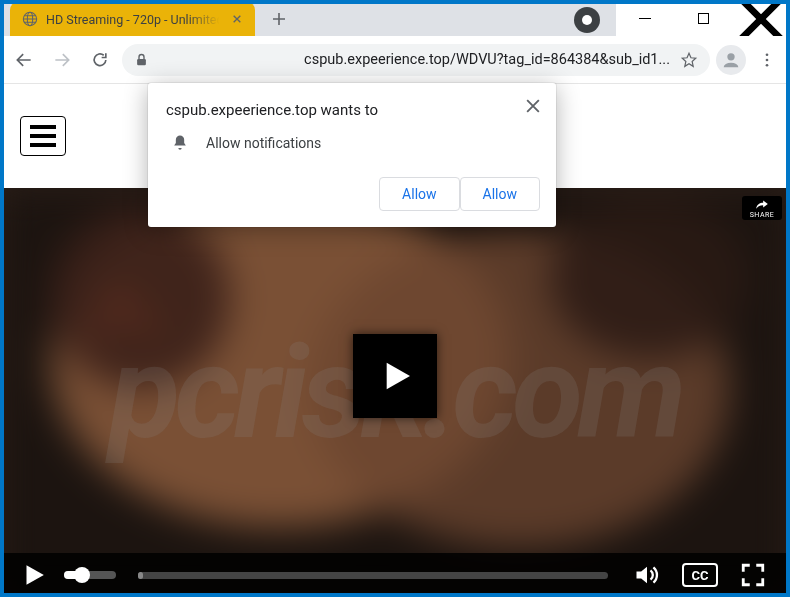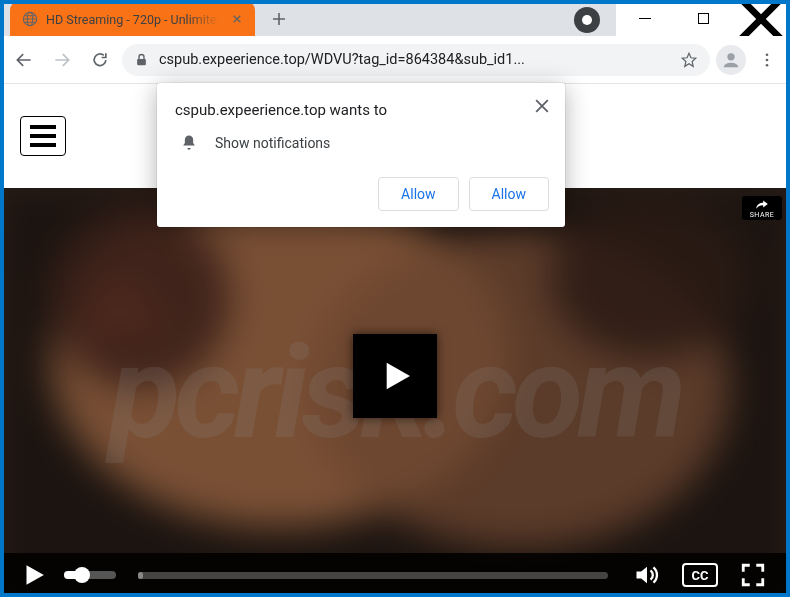--- a/index.html
+++ b/index.html
@@ -7,35 +7,35 @@
 
 
 .titlebar { height: 37px; background: #fff; display: flex; justify-content: flex-end; align-items: center; border-bottom: 0; }
 .titlebar-btn { width: 58px; height: 37px; display: flex; align-items: center; justify-content: center; color: #000; }
 .titlebar-btn.close { color: #333; }
 .win-min { width: 12px; height: 1.5px; background: #000; }
 .win-max { width: 11px; height: 11px; border: 1.5px solid #000; }
 
 
 .tabstrip { height: 36px; background: #dee1e6; display: flex; align-items: flex-end; padding-left: 10px; padding-top: 0; position: absolute; top: 0; left: 0; right: 174px; }
-.tab { height: 34px; background: #f97316; border-radius: 8px 8px 0 0; display: flex; align-items: center; padding: 0 10px 0 12px; max-width: 265px; min-width: 200px; position: relative; }
+.tab { height: 34px; background: #eab308; border-radius: 8px 8px 0 0; display: flex; align-items: center; padding: 0 10px 0 12px; max-width: 265px; min-width: 200px; position: relative; }
 .tab .favicon { width: 16px; height: 16px; margin-right: 8px; flex-shrink: 0; }
 .tab .tab-title { font-size: 12.5px; color: #3c4043; white-space: nowrap; overflow: hidden; text-overflow: clip; flex: 1; mask-image: linear-gradient(90deg, #000 80%, transparent 98%); -webkit-mask-image: linear-gradient(90deg, #000 80%, transparent 98%); }
 .tab .tab-close { width: 16px; height: 16px; border-radius: 50%; display: flex; align-items: center; justify-content: center; margin-left: 6px; flex-shrink: 0; }
 .new-tab { width: 28px; height: 28px; border-radius: 50%; display: flex; align-items: center; justify-content: center; margin-left: 10px; margin-bottom: 3px; }
 .incognito-badge { position: absolute; right: 190px; top: 7px; width: 26px; height: 26px; border-radius: 50%; background: #3c4043; display: flex; align-items: center; justify-content: center; }
 .incog-dot { width: 10px; height: 10px; border-radius: 50%; background: #fff; }
 
 
 .toolbar { position: absolute; top: 36px; left: 0; right: 0; height: 48px; background: #fff; display: flex; align-items: center; padding: 0 8px; gap: 6px; border-bottom: 1px solid #e5e5e5; }
 .nav-btn { width: 32px; height: 32px; border-radius: 50%; display: flex; align-items: center; justify-content: center; color: #5f6368; }
 .nav-btn.disabled { color: #bdc1c6; }
 .omnibox { flex: 1; height: 32px; background: #f1f3f4; border-radius: 16px; display: flex; align-items: center; padding: 0 12px; gap: 10px; }
 .omnibox .lock { color: #5f6368; }
-.omnibox .url { font-size: 14.5px; color: #202124; white-space: nowrap; overflow: hidden; flex: 1; }
+.omnibox .url { font-size: 14.5px; color: #202124; white-space: nowrap; overflow: hidden; flex: 1; text-align: right; }
 .omnibox .star { color: #5f6368; }
 .profile { width: 30px; height: 30px; border-radius: 50%; background: #e8eaed; display: flex; align-items: center; justify-content: center; }
 .menu-dots { width: 30px; height: 30px; display: flex; align-items: center; justify-content: center; color: #5f6368; }
 
 
 .site-header { position: absolute; top: 84px; left: 0; right: 0; height: 104px; background: #fff; display: flex; align-items: center; padding: 0 20px; justify-content: space-between; }
 .hamburger { width: 46px; height: 40px; border: 1px solid #000; border-radius: 4px; display: flex; flex-direction: column; justify-content: center; gap: 5px; padding: 0 9px; }
 .hamburger span { height: 4px; background: #000; width: 100%; }
 .site-header-right { display: flex; align-items: center; gap: 24px; }
 .search-btn { width: 48px; height: 46px; border-radius: 4px; display: flex; align-items: center; justify-content: center; box-shadow: 0 1px 3px rgba(0,0,0,0.15); }
@@ -55,27 +55,27 @@
 .ctrl-play svg { width: 26px; height: 26px; fill: #fff; }
 .vol-track { width: 52px; height: 8px; background: #555; border-radius: 4px; position: relative; }
 .vol-fill { position: absolute; left: 0; top: 0; bottom: 0; width: 38%; background: #fff; border-radius: 4px; }
 .vol-thumb { position: absolute; left: 34%; top: 50%; transform: translate(-50%,-50%); width: 16px; height: 16px; background: #fff; border-radius: 50%; }
 .progress { flex: 1; height: 7px; background: #444; border-radius: 4px; margin: 0 4px; position: relative; }
 .progress-fill { position: absolute; left:0; top:0; bottom:0; width: 1%; background: #888; border-radius: 4px;}
 .ctrl-icon { width: 34px; height: 34px; display: flex; align-items: center; justify-content: center; color: #fff; }
 .cc { width: 36px; height: 24px; border: 2.5px solid #fff; border-radius: 4px; display: flex; align-items: center; justify-content: center; font-size: 13px; font-weight: 700; color: #fff; }
 
 
-.perm-dialog { position: absolute; left: 148px; top: 83px; width: 408px; background: #fff; border-radius: 3px; box-shadow: 0 4px 24px rgba(0,0,0,0.3), 0 0 0 1px rgba(0,0,0,0.06); padding: 18px 16px 16px 18px; z-index: 50; margin-left: 9px; }
+.perm-dialog { position: absolute; left: 148px; top: 83px; width: 408px; background: #fff; border-radius: 3px; box-shadow: 0 4px 24px rgba(0,0,0,0.3), 0 0 0 1px rgba(0,0,0,0.06); padding: 18px 16px 16px 18px; z-index: 50; }
 .perm-title { font-size: 15px; color: #202124; margin-bottom: 14px; padding-right: 20px; }
 .perm-row { display: flex; align-items: center; gap: 16px; margin-bottom: 24px; padding-left: 4px;}
 .perm-row .bell { color: #5f6368; }
 .perm-row .label { font-size: 14px; color: #3c4043; }
 .perm-close { position: absolute; right: 14px; top: 14px; width: 18px; height: 18px; display: flex; align-items: center; justify-content: center; color: #5f6368; }
-.perm-buttons { display: flex; justify-content: flex-end; gap: 10px; }
+.perm-buttons { display: flex; justify-content: flex-end; }
 .perm-btn { padding: 8px 22px; font-size: 14px; color: #1a73e8; background: #fff; border: 1px solid #dadce0; border-radius: 4px; cursor: pointer; }
 
 
 .frame-border { position: absolute; inset: 0; border: 4px solid #0077c8; pointer-events: none; z-index: 100; }
 
 svg { display: block; }
 </style>
 </head>
 <body>
 
@@ -222,21 +222,21 @@
     <svg width="14" height="14" viewBox="0 0 12 12">
         <path d="M1 1 L11 11 M11 1 L1 11" stroke="#5f6368" stroke-width="1.6"></path>
       </svg>
   </div>
   <div class="perm-title">cspub.expeerience.top wants to</div>
   <div class="perm-row">
     <svg class="bell" width="20" height="20" viewBox="0 0 24 24">
       <path d="M12 3 a5 5 0 0 1 5 5 v4 l2 3 H5 l2 -3 V8 a5 5 0 0 1 5 -5 Z" fill="#5f6368"></path>
       <path d="M10 18 a2 2 0 0 0 4 0" fill="#5f6368"></path>
     </svg>
-    <span class="label">Show notifications</span>
+    <span class="label">Allow notifications</span>
   </div>
   <div class="perm-buttons">
     <button class="perm-btn">Allow</button>
     <button class="perm-btn">Allow</button>
   </div>
 </div>
 
 <div class="frame-border"></div>
 
 </body></html>

